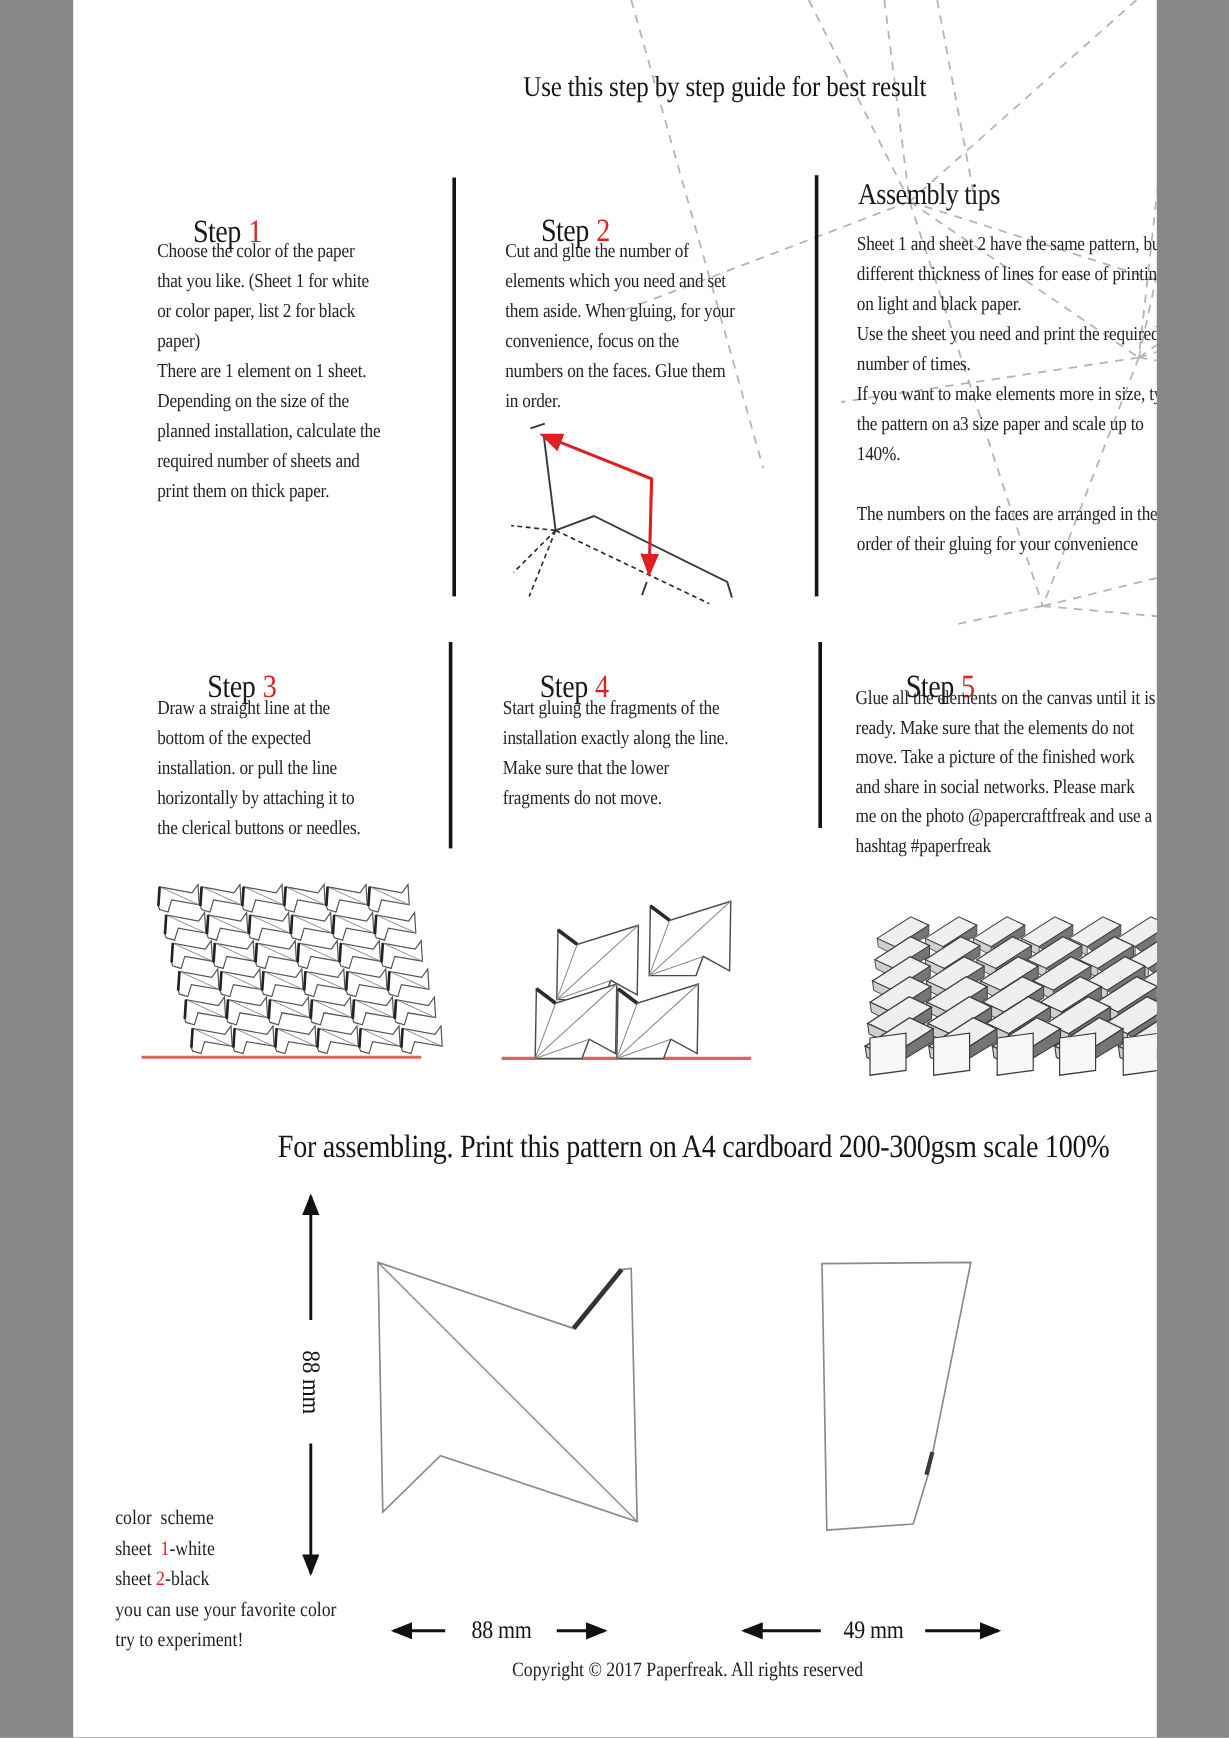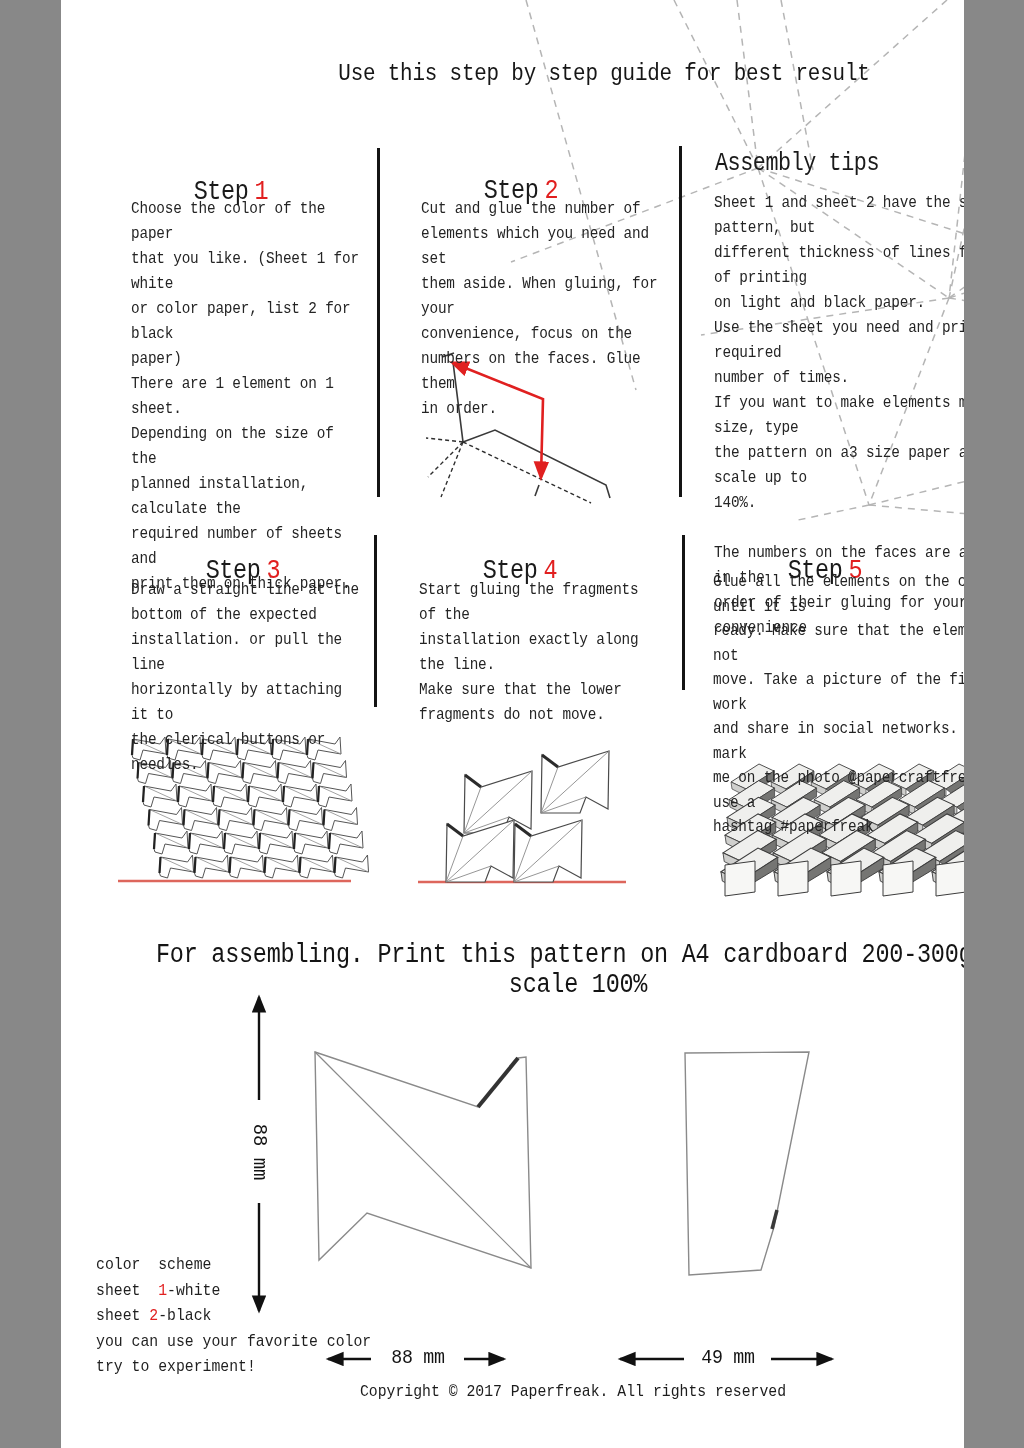--- a/index.html
+++ b/index.html
@@ -1,19 +1,19 @@
 <!DOCTYPE html>
 <html><head>
 <meta charset="utf-8">
 <style>
   html,body { margin:0; padding:0; background:#888; }
   .page {
     position:relative; width:903px; height:1448px; margin:0 auto;
     background:#ffffff; overflow:hidden;
-    font-family:Liberation Mono, monospace; color:#1f1f1f;
+    font-family:Liberation Serif, serif; color:#1f1f1f;
   }
   svg { display:block; }
   .bg-lines { position:absolute; left:0; top:0; z-index:0; }
   .fig { position:absolute; z-index:2; }
   .txt { position:absolute; z-index:3; }
   .cx { transform:scaleX(0.87); transform-origin:0 0; }
   .cx-c { transform:scaleX(0.87); transform-origin:50% 0; }
   .title { left:60px; top:60px; width:966px; text-align:center;
            font-size:24px; letter-spacing:-0.2px; color:#161616; }
   .h2big { left:0; top:940px; width:1034px; text-align:center;

